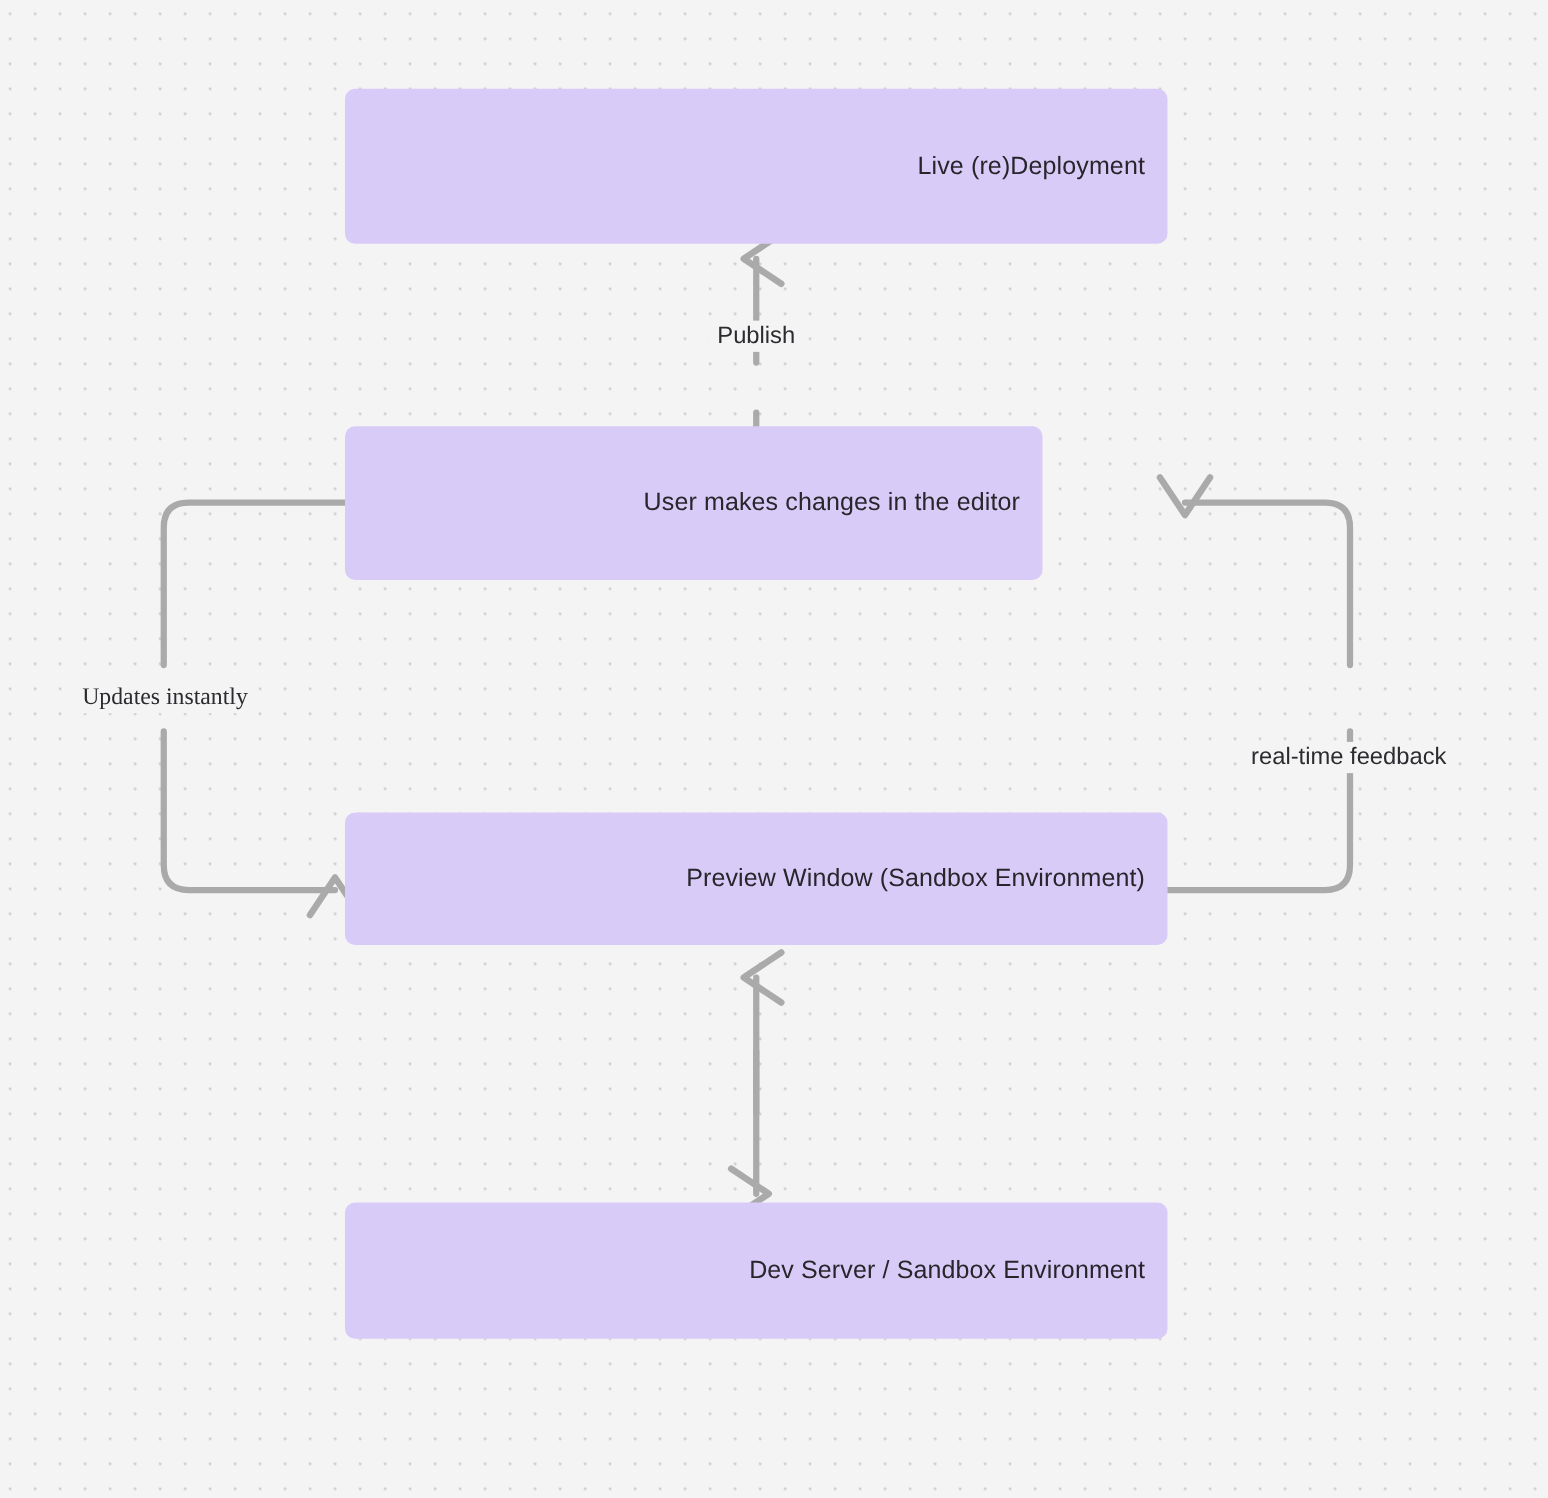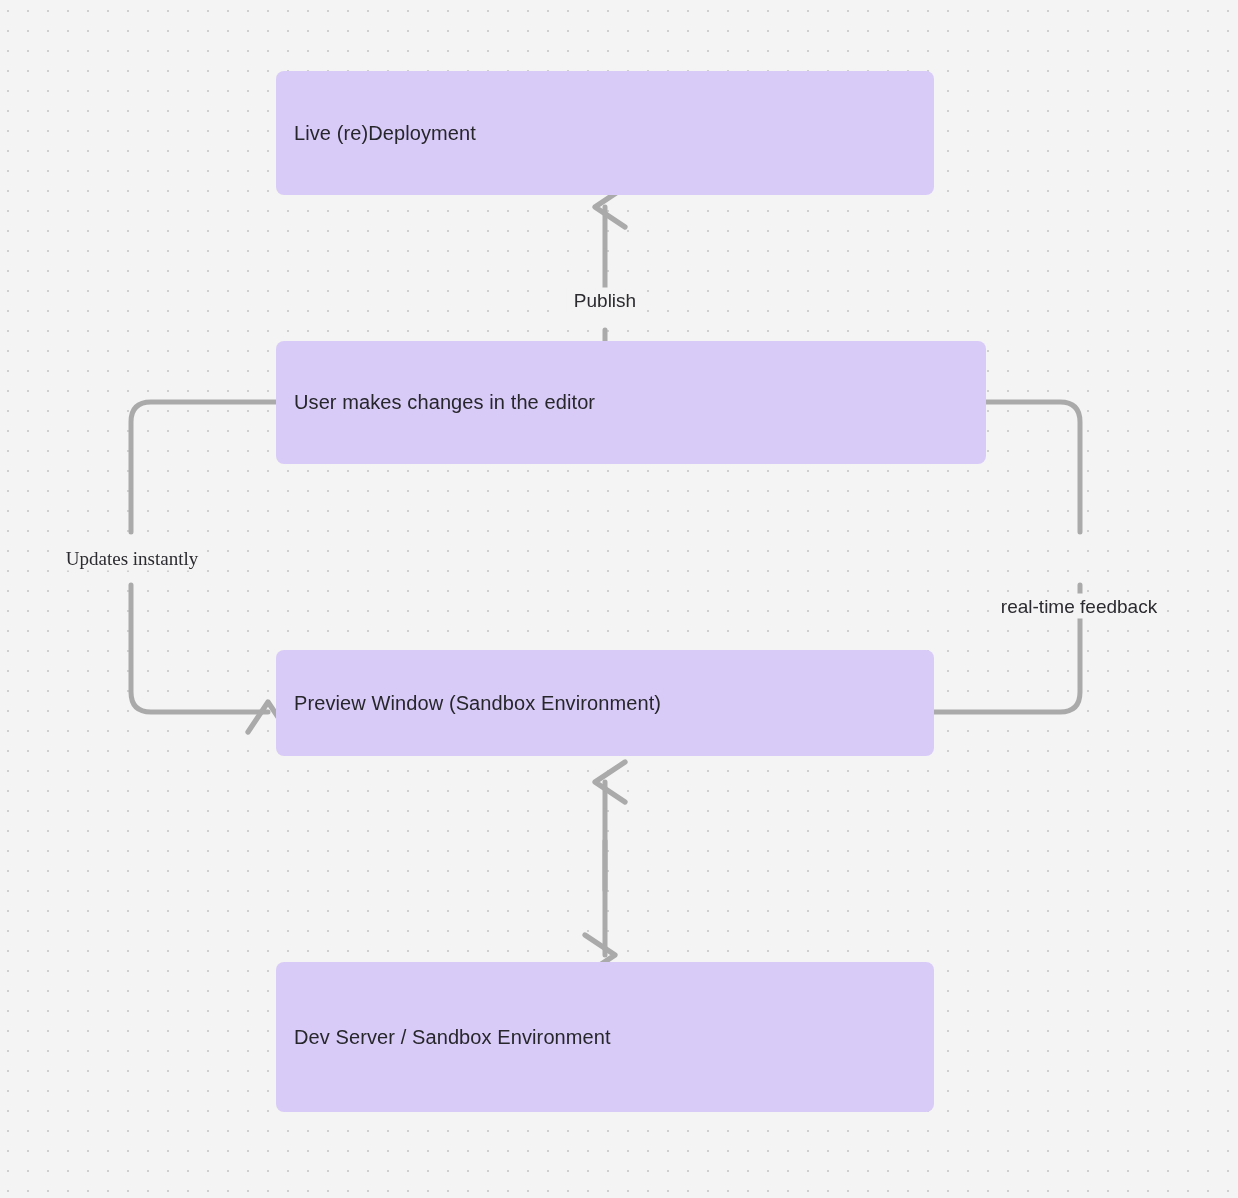--- a/index.html
+++ b/index.html
@@ -35,21 +35,21 @@
     pointer-events: none;
   }
 
   .node {
     position: absolute;
     box-sizing: border-box;
     background-color: #d9cbf8;
     border-radius: 8px;
     display: flex;
     align-items: center;
-    justify-content: flex-start;
+    justify-content: flex-end;
     text-align: center;
     color: #26262b;
     font-size: 20px;
     font-family: "Liberation Sans", sans-serif;
     letter-spacing: 0.1px;
     line-height: 1.25;
     padding: 0 18px;
   }
 
   .edge-label {
@@ -95,32 +95,32 @@
     <g>
       <path d="M 605 841 L 605 955" fill="none" stroke="#aaaaaa" stroke-width="5" stroke-linecap="round" marker-end="url(#arrowUp)"></path>
       <path d="M 605 890 L 605 782" fill="none" stroke="#aaaaaa" stroke-width="5" stroke-linecap="round" marker-end="url(#arrowUp)"></path>
     </g>
   </svg>
 
   <div class="node" style="left:276px; top:71px; width:658px; height:124px;">
     <span>Live (re)Deployment</span>
   </div>
 
-  <div class="node" style="left:276px; top:341px; width:710px; height:123px;">
+  <div class="node" style="left:276px; top:341px; width:558px; height:123px;">
     <span>User makes changes in the editor</span>
   </div>
 
   <div class="node" style="left:276px; top:650px; width:658px; height:106px;">
     <span>Preview Window (Sandbox Environment)</span>
   </div>
 
-  <div class="node" style="left:276px; top:962px; width:658px; height:150px;">
+  <div class="node" style="left:276px; top:962px; width:658px; height:109px;">
     <span>Dev Server / Sandbox Environment</span>
   </div>
 
-  <div class="edge-label" style="left:605px; top:269px;margin-top:31px;">Publish</div>
+  <div class="edge-label" style="left:605px; top:269px;">Publish</div>
 
   <div class="edge-label" style="left:132px; top:558px;font-family:Liberation Serif, serif;">Updates instantly</div>
 
   <div class="edge-label" style="left:1079px; top:558px;margin-top:48px;">real-time feedback</div>
 
 
 </div>
 
 </body></html>

